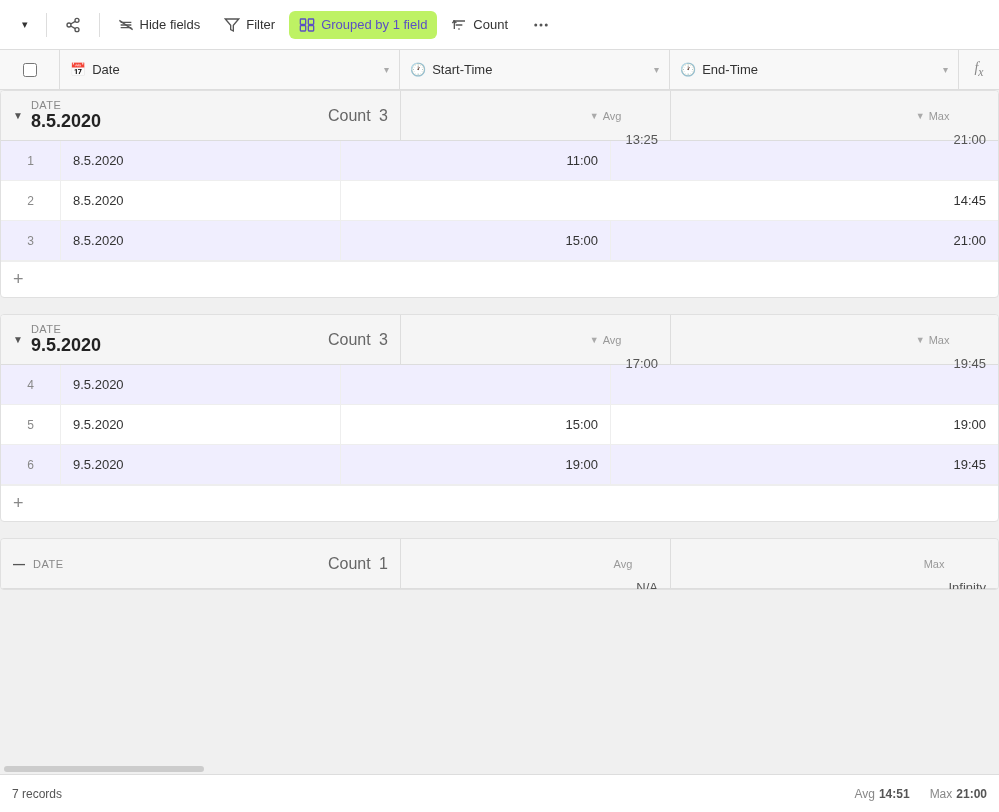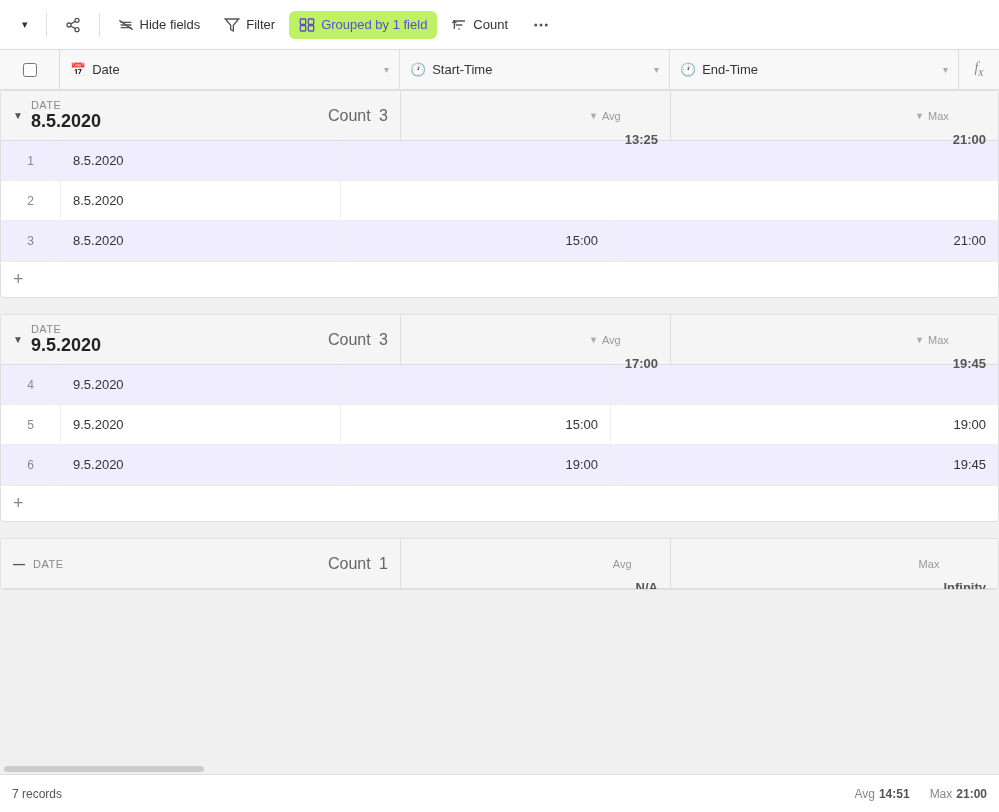--- a/index.html
+++ b/index.html
@@ -197,21 +197,21 @@
       height: 100%;
       font-size: 13px;
       color: #555;
       gap: 4px;
     }
     .avg-label, .max-label {
       font-size: 11px;
       color: #999;
     }
     .avg-value, .max-value {
-      font-weight: 700;
+      font-weight: 400;
       margin-top: 48px;
     }
 
     
     .data-row {
       display: flex;
       align-items: center;
       height: 40px;
       border-bottom: 1px solid #eee;
     }
@@ -439,26 +439,32 @@
           <span class="max-label">Max</span>
           <span class="max-value">21:00</span>
         </div>
       </div>
 
       <div class="data-row highlighted">
         <div class="row-num">1</div>
         <div class="row-date-val">
             <span>8.5.2020</span>
           </div>
+        <div class="row-start-val">
+            <span>11:00</span>
+          </div>
       </div>
 
       <div class="data-row">
         <div class="row-num">2</div>
         <div class="row-date-val">
             <span>8.5.2020</span>
+          </div>
+        <div class="row-end-val">
+            <span>14:45</span>
           </div>
       </div>
 
       <div class="data-row highlighted">
         <div class="row-num">3</div>
         <div class="row-date-val">
             <span>8.5.2020</span>
           </div>
         <div class="row-start-val">
             <span>15:00</span>

